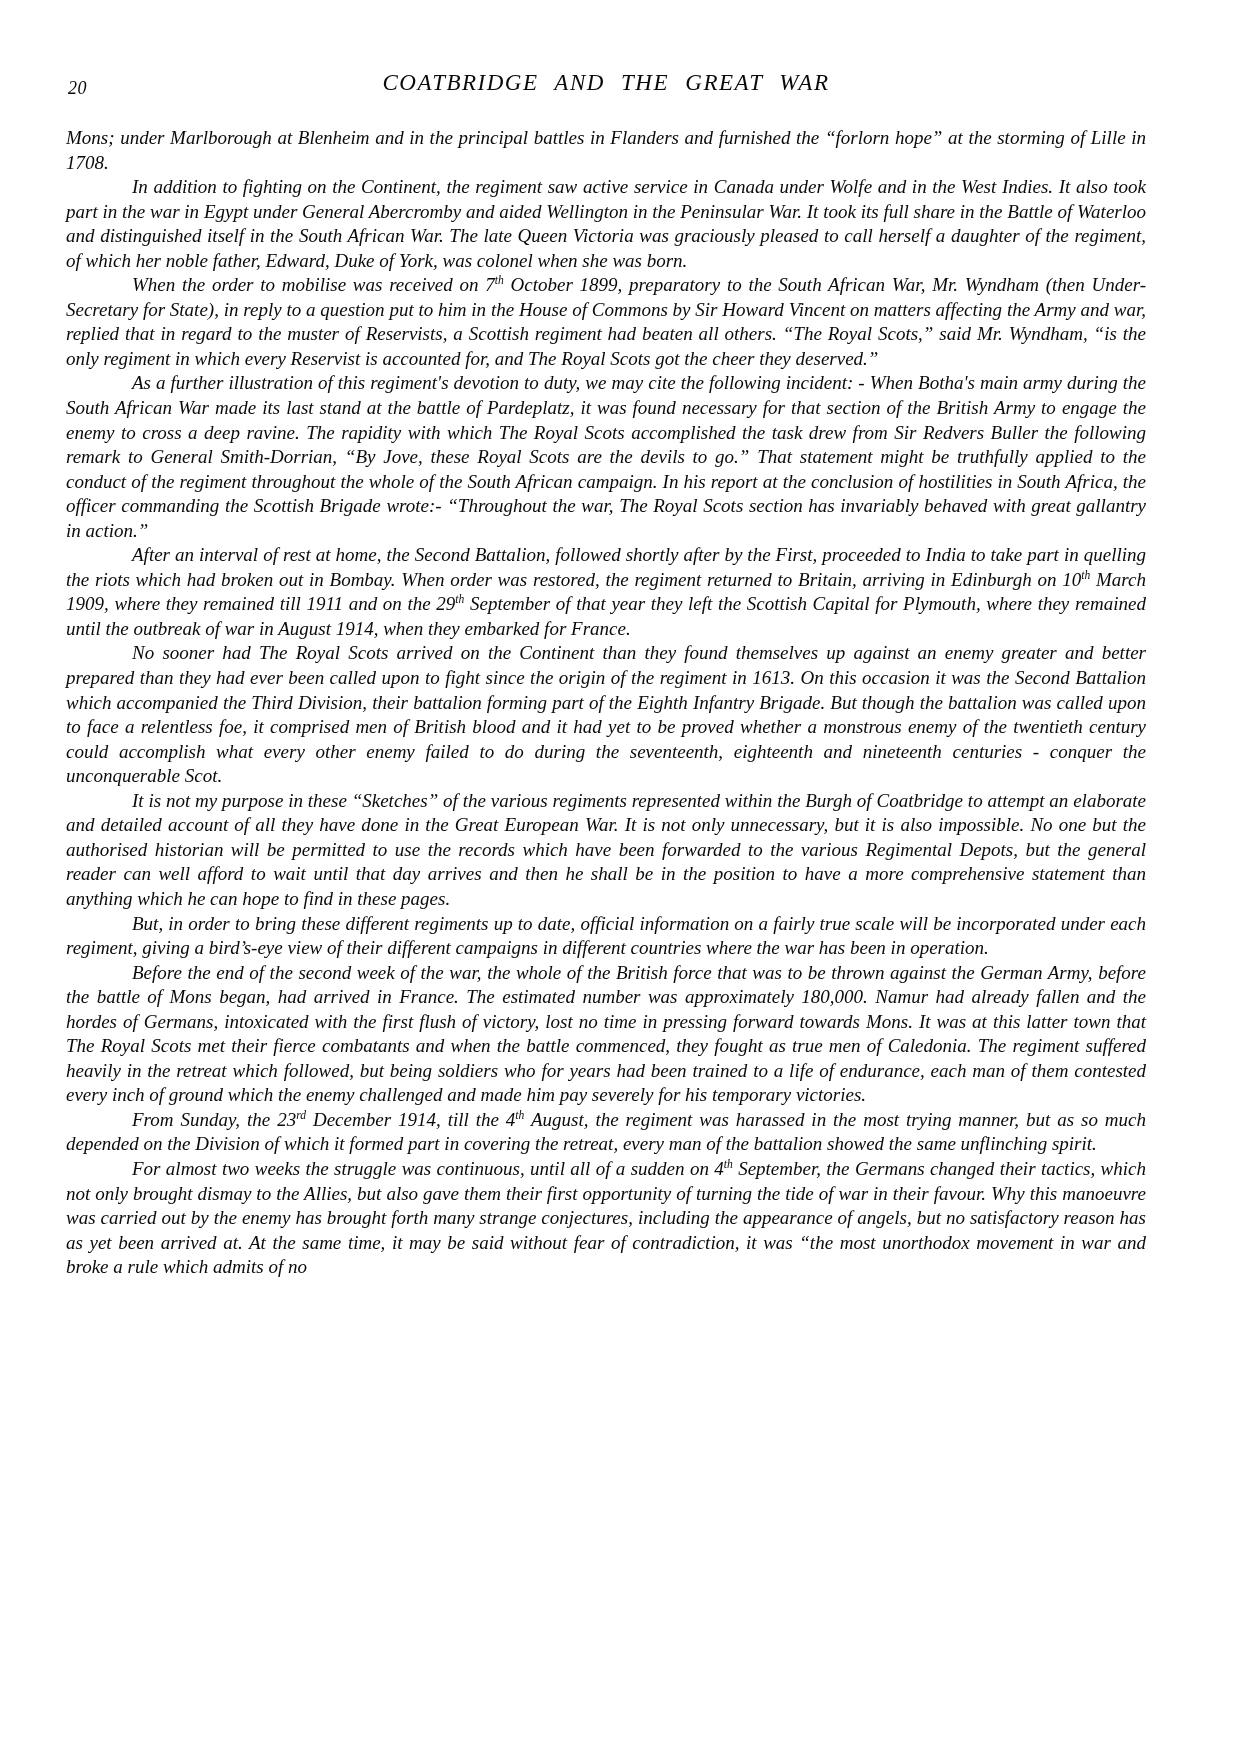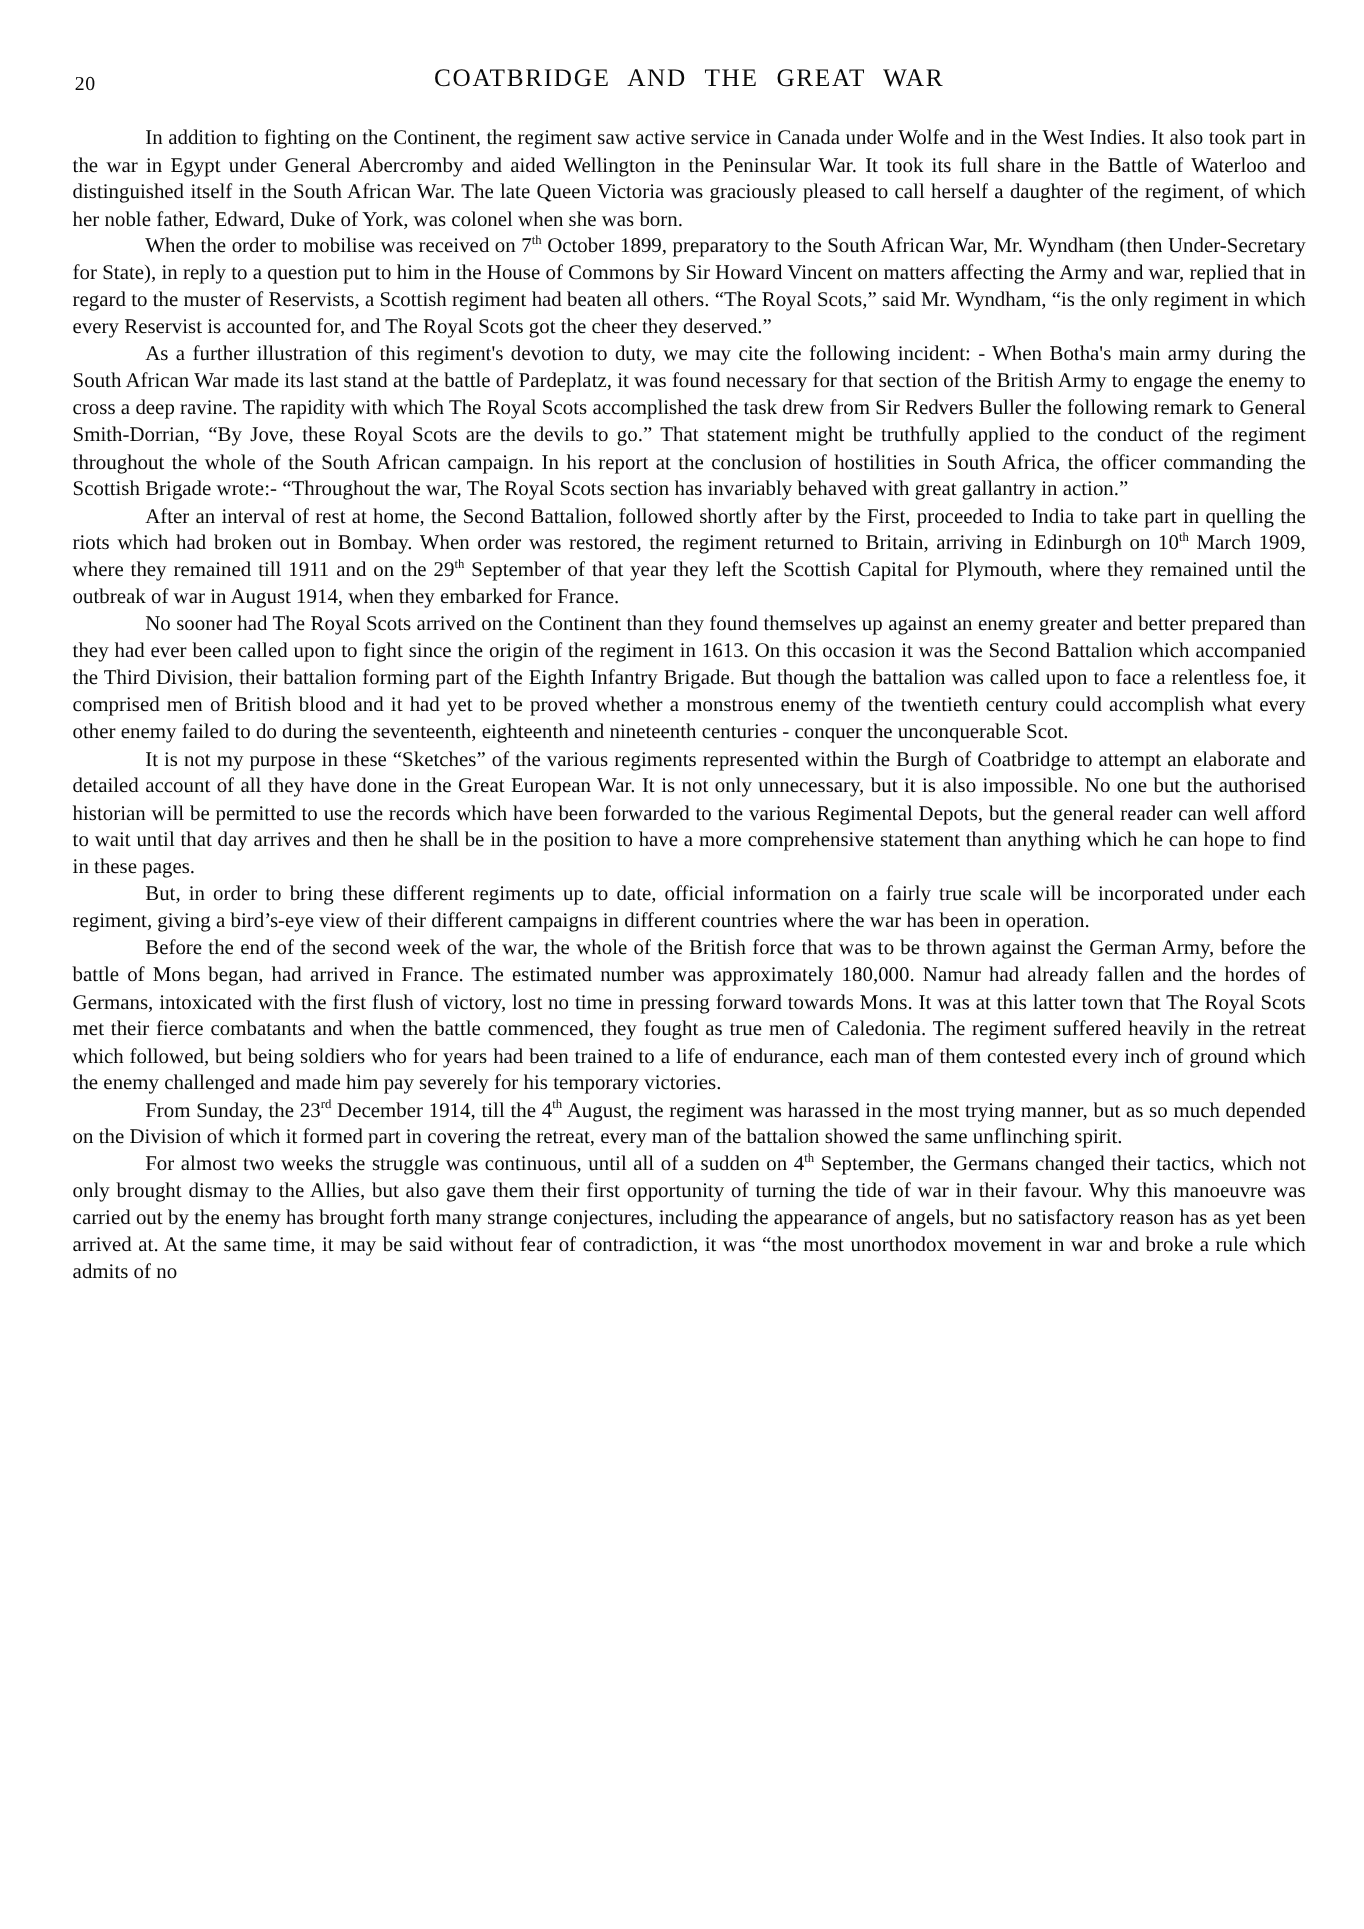--- a/index.html
+++ b/index.html
@@ -11,37 +11,38 @@
     width: 1240px;
     height: 1754px;
     overflow: hidden;
     font-family: "Liberation Serif", "DejaVu Serif", serif;
     color: #0a0a0a;
   }
   .page {
     box-sizing: border-box;
     width: 1240px;
     height: 1754px;
-    padding: 58px 53px 0 66px;
+    padding: 58px 94px 0 66px;
     background: #ffffff;
+    font-style: italic;
   }
   .page-header {
     position: relative;
     height: 34px;
     margin-bottom: 22px;
   }
   .page-number {
     position: absolute;
     left: 2px;
     top: 8px;
     font-size: 18px;
     letter-spacing: 0.5px;
   }
   .page-title {
-    margin: 0;
+    margin: 12px;
     text-align: center;
     font-size: 23px;
     font-weight: normal;
     letter-spacing: 1.5px;
     word-spacing: 9px;
     white-space: nowrap;
   }
   .page-body {
     font-size: 19px;
     line-height: 24.55px;
@@ -62,20 +63,21 @@
 </style>
 </head>
 <body>
 
 <div class="page">
   <header class="page-header">
     <span class="page-number">20</span>
     <h1 class="page-title">COATBRIDGE  AND  THE  GREAT  WAR</h1>
   </header>
   <main class="page-body">
+      <p class="no-indent"><span>Mons; under Marlborough at Blenheim and in the principal battles in Flanders and furnished the “forlorn hope” at the storming of Lille in 1708.</span></p>
       <p><span>In addition to fighting on the Continent, the regiment saw active service in Canada under Wolfe and in the West Indies.  It also took part in the war in Egypt under General Abercromby and aided Wellington in the Peninsular War.  It took its full share in the Battle of Waterloo and distinguished itself in the South African War.  The late Queen Victoria was graciously pleased to call herself a daughter of the regiment, of which her noble father, Edward, Duke of York, was colonel when she was born.</span></p>
       <p><span>When the order to mobilise was received on 7</span><sup>th</sup><span> October 1899, preparatory to the South African War, Mr. Wyndham (then Under-Secretary for State), in reply to a question put to him in the House of Commons by Sir Howard Vincent on matters affecting the Army and war, replied that in regard to the muster of Reservists, a Scottish regiment had beaten all others.  “The Royal Scots,” said Mr. Wyndham, “is the only regiment in which every Reservist is accounted for, and The Royal Scots got the cheer they deserved.”</span></p>
       <p><span>As a further illustration of this regiment's devotion to duty, we may cite the following incident: - When Botha's main army during the South African War made its last stand at the battle of Pardeplatz, it was found necessary for that section of the British Army to engage the enemy to cross a deep ravine.  The rapidity with which The Royal Scots accomplished the task drew from Sir Redvers Buller the following remark to General Smith-Dorrian, “By Jove, these Royal Scots are the devils to go.”  That statement might be truthfully applied to the conduct of the regiment throughout the whole of the South African campaign.  In his report at the conclusion of hostilities in South Africa, the officer commanding the Scottish Brigade wrote:- “Throughout the war, The Royal Scots section has invariably behaved with great gallantry in action.”</span></p>
       <p><span>After an interval of rest at home, the Second Battalion, followed shortly after by the First, proceeded to India to take part in quelling the riots which had broken out in Bombay.  When order was restored, the regiment returned to Britain, arriving in Edinburgh on 10</span><sup>th</sup><span> March 1909, where they remained till 1911 and on the 29</span><sup>th</sup><span> September of that year they left the Scottish Capital for Plymouth, where they remained until the outbreak of war in August 1914, when they embarked for France.</span></p>
       <p><span>No sooner had The Royal Scots arrived on the Continent than they found themselves up against an enemy greater and better prepared than they had ever been called upon to fight since the origin of the regiment in 1613.  On this occasion it was the Second Battalion which accompanied the Third Division, their battalion forming part of the Eighth Infantry Brigade.  But though the battalion was called upon to face a relentless foe, it comprised men of British blood and it had yet to be proved whether a monstrous enemy of the twentieth century could accomplish what every other enemy failed to do during the seventeenth, eighteenth and nineteenth centuries - conquer the unconquerable Scot.</span></p>
       <p><span>It is not my purpose in these “Sketches” of the various regiments represented within the Burgh of Coatbridge to attempt an elaborate and detailed account of all they have done in the Great European War.  It is not only unnecessary, but it is also impossible.  No one but the authorised historian will be permitted to use the records which have been forwarded to the various Regimental Depots, but the general reader can well afford to wait until that day arrives and then he shall be in the position to have a more comprehensive statement than anything which he can hope to find in these pages.</span></p>
       <p><span>But, in order to bring these different regiments up to date, official information on a fairly true scale will be incorporated under each regiment, giving a bird’s-eye view of their different campaigns in different countries where the war has been in operation.</span></p>
       <p><span>Before the end of the second week of the war, the whole of the British force that was to be thrown against the German Army, before the battle of Mons began, had arrived in France.  The estimated number was approximately 180,000.  Namur had already fallen and the hordes of Germans, intoxicated with the first flush of victory, lost no time in pressing forward towards Mons.  It was at this latter town that The Royal Scots met their fierce combatants and when the battle commenced, they fought as true men of Caledonia.  The regiment suffered heavily in the retreat which followed, but being soldiers who for years had been trained to a life of endurance, each man of them contested every inch of ground which the enemy challenged and made him pay severely for his temporary victories.</span></p>
       <p><span>From Sunday, the 23</span><sup>rd</sup><span> December 1914, till the 4</span><sup>th</sup><span> August, the regiment was harassed in the most trying manner, but as so much depended on the Division of which it formed part in covering the retreat, every man of the battalion showed the same unflinching spirit.</span></p>
       <p><span>For almost two weeks the struggle was continuous, until all of a sudden on 4</span><sup>th</sup><span> September, the Germans changed their tactics, which not only brought dismay to the Allies, but also gave them their first opportunity of turning the tide of war in their favour.  Why this manoeuvre was carried out by the enemy has brought forth many strange conjectures, including the appearance of angels, but no satisfactory reason has as yet been arrived at.  At the same time, it may be said without fear of contradiction, it was “the most unorthodox movement in war and broke a rule which admits of no</span></p>

